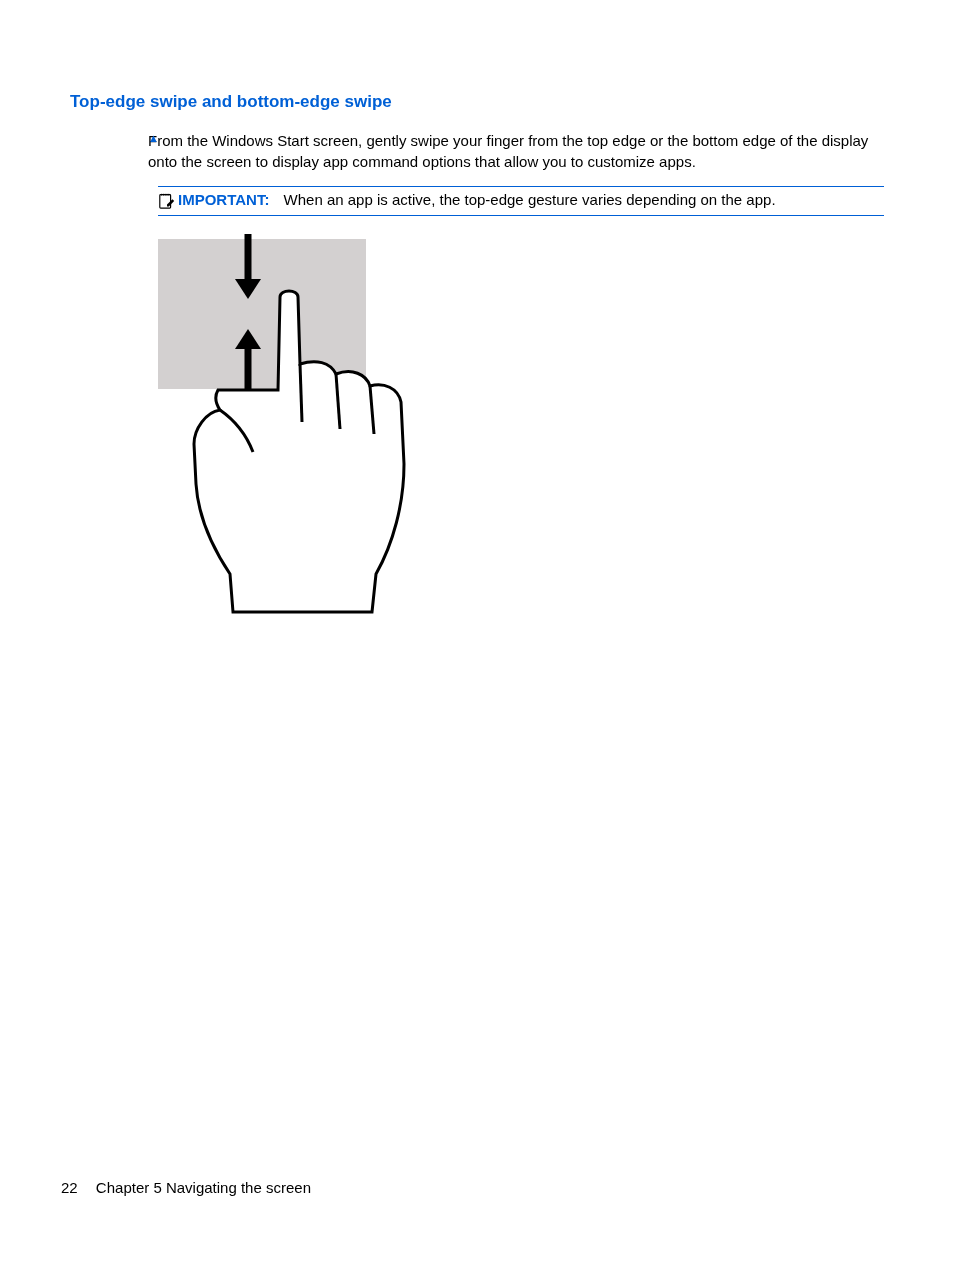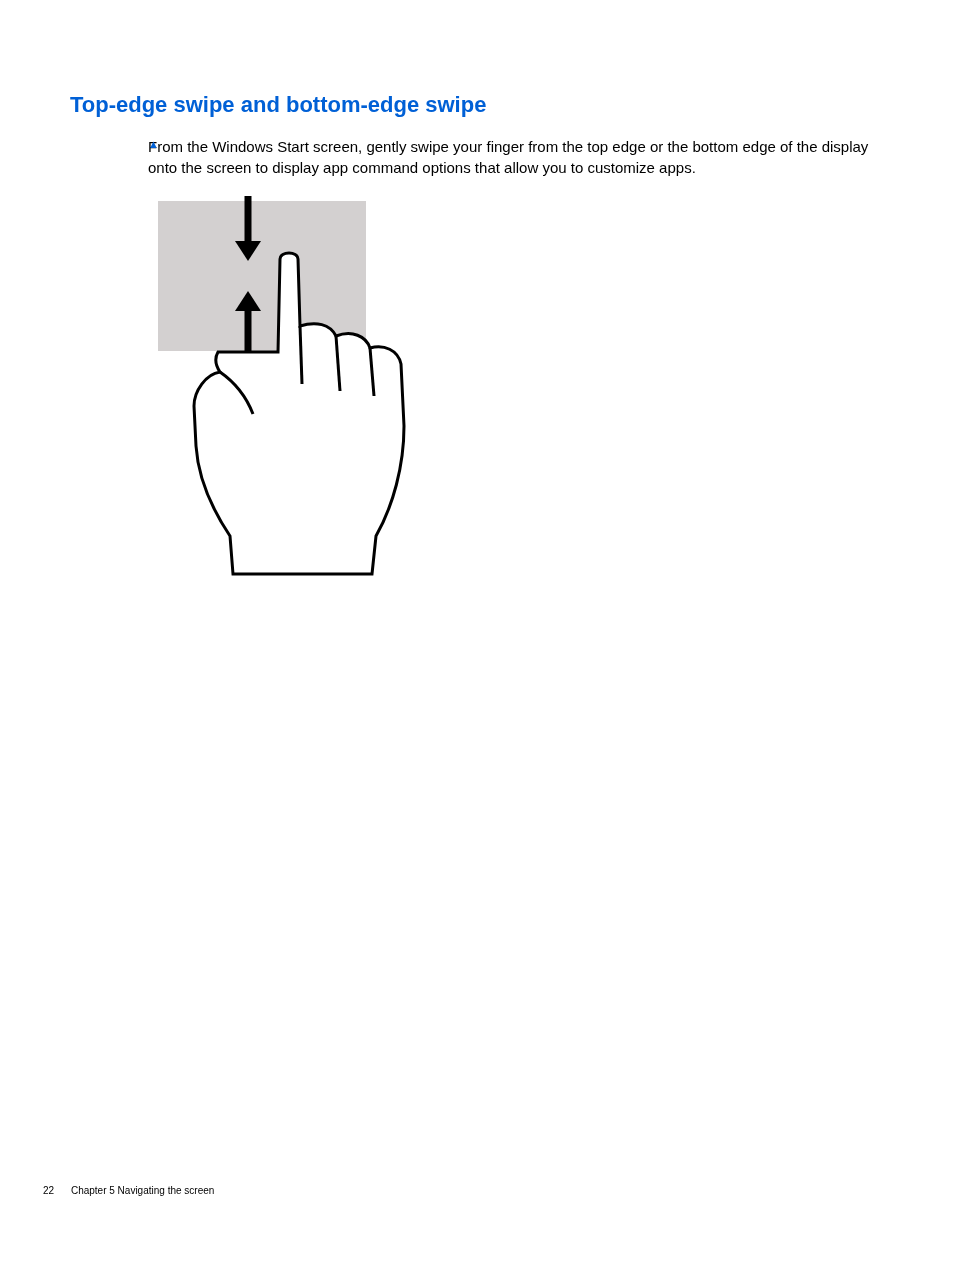--- a/index.html
+++ b/index.html
@@ -15,21 +15,21 @@
       position: relative;
       font-size: 15px;
       color: #000;
     }
     .page {
       padding: 92px 70px 0 70px;
     }
     .section-heading {
       color: #0060d6;
       font-weight: bold;
-      font-size: 22px;
+      font-size: 17px;
       margin-bottom: 18px;
     }
     .instruction-block {
       margin-left: 78px;
       position: relative;
     }
     .instruction-bullet {
       position: absolute;
       left: 0;
       top: 2px;
@@ -61,39 +61,50 @@
     }
     .note-text {
       margin-left: 10px;
     }
     .illustration {
       margin-top: 18px;
       margin-left: 88px;
     }
     .footer {
       position: absolute;
-      left: 43px;
+      left: 61px;
       bottom: 74px;
-      font-size: 10px;
+      font-size: 15px;
     }
     .page-number {
       margin-right: 14px;
     }
   </style>
 </head>
 <body>
 
 <div class="page">
   <h2 class="section-heading">Top-edge swipe and bottom-edge swipe</h2>
 
   <div class="instruction-block">
     <span class="instruction-bullet">▲</span>
     <p class="instruction-text">From the Windows Start screen, gently swipe your finger from the top edge or the bottom edge of the display onto the screen to display app command options that allow you to customize apps.</p>
   </div>
 
+  <div class="note-block">
+    <svg class="note-icon" viewBox="0 0 20 20">
+      <rect x="2" y="3" width="12" height="15" rx="1" fill="none" stroke="#000" stroke-width="1.3"></rect>
+      <path d="M4 2 L4 4 M6 2 L6 4 M8 2 L8 4 M10 2 L10 4 M12 2 L12 4" stroke="#000" stroke-width="1"></path>
+      <path d="M12 16 L18 10 L16 8 L10 14 L10 16 Z" fill="#000"></path>
+    </svg>
+    <div>
+      <span class="note-label">IMPORTANT:</span>
+      <span class="note-text">When an app is active, the top-edge gesture varies depending on the app.</span>
+    </div>
+  </div>
 
   <div class="illustration">
     <svg width="340" height="380" viewBox="0 0 340 380">
 
       <rect x="0" y="5" width="208" height="150" fill="#d3d0d0"></rect>
 
       <line x1="90" y1="0" x2="90" y2="50" stroke="#000" stroke-width="7"></line>
       <polygon points="90,65 77,45 103,45" fill="#000"></polygon>
 
       <line x1="90" y1="165" x2="90" y2="110" stroke="#000" stroke-width="7"></line>

